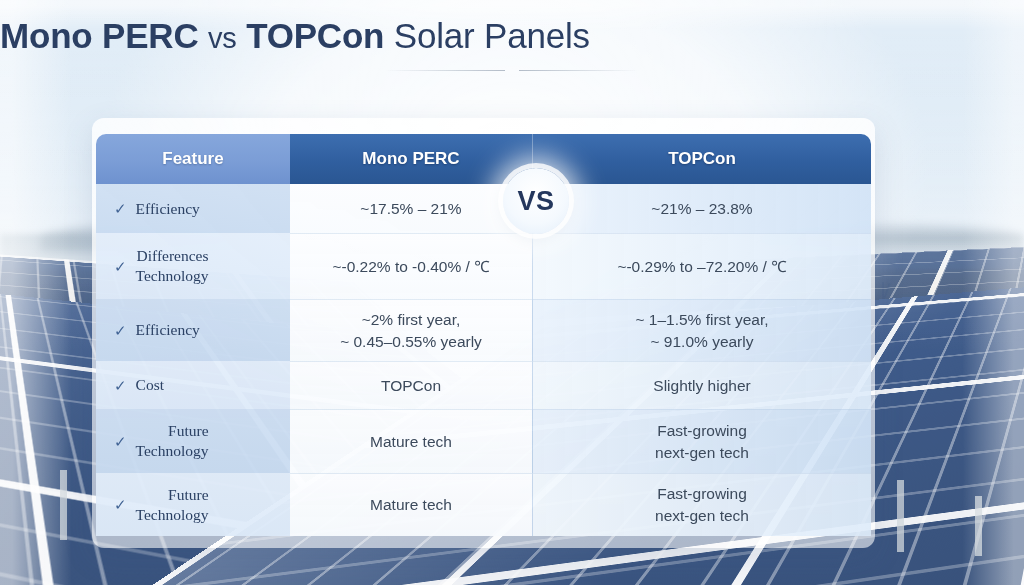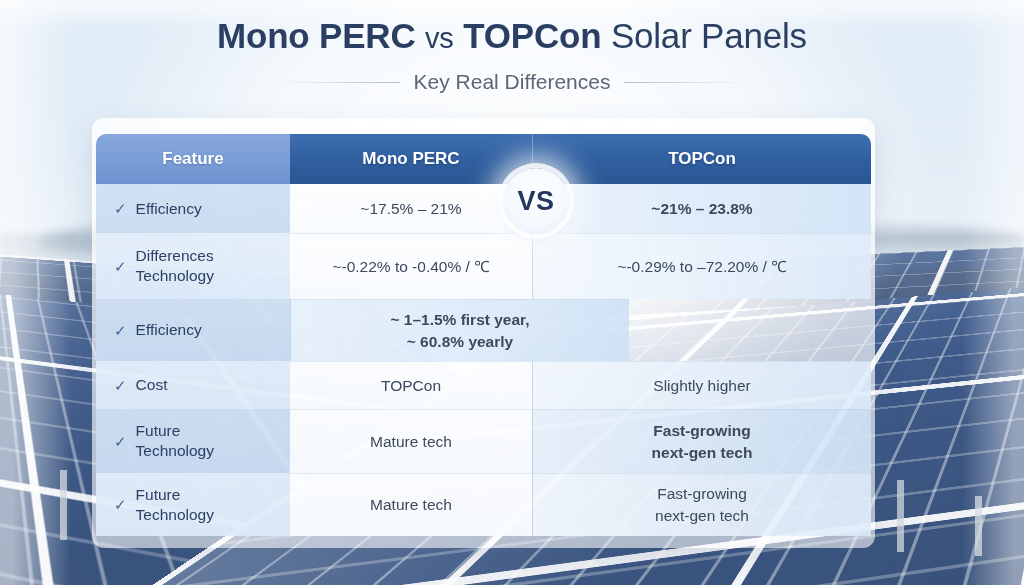--- a/index.html
+++ b/index.html
@@ -123,21 +123,21 @@
 
   
   #card {
     position: absolute; left: 92px; top: 118px; width: 783px; height: 430px;
     background: linear-gradient(180deg, rgba(255,255,255,.80) 0%, rgba(255,255,255,.66) 60%, rgba(255,255,255,.58) 100%);
     border-radius: 12px;
     box-shadow: 0 10px 30px rgba(60,90,130,.16);
   }
 
   
-  #headings { position: absolute; left: 0; top: 16px; width: 100%; text-align: center; }
+  #headings { position: absolute; left: 0; top: 16px; width: 100%; text-align: left; }
 
   #page-title {
     font-size: 35px; letter-spacing: -.2px; white-space: nowrap;
     color: #2b3f63;
   }
   #page-title .b { font-weight: bold; }
   #page-title .n { font-weight: normal; }
   #page-title .vs-word { font-weight: normal; font-size: 29px; }
 
   #subtitle-wrap {
@@ -151,56 +151,56 @@
   
   #table {
     position: absolute; left: 96px; top: 134px; width: 775px;
     border-radius: 10px 10px 0 0; overflow: hidden;
   }
   .trow { display: flex; }
   .cell {
     display: flex; align-items: center;
     font-size: 15.5px; color: #2b3f63;
   }
-  .c-feature { width: 194px; padding-left: 18px; gap: 9px; }
+  .c-feature { width: 194px; padding-left: 18px; gap: 9px; text-align: right; }
   .c-mono    { width: 242px; justify-content: center; text-align: center; }
   .c-topcon  { width: 339px; justify-content: center; text-align: center; }
 
   
   #thead .trow { height: 50px; }
   #thead .cell { font-size: 17px; color: #fff; font-weight: bold; justify-content: center; padding-left: 0; }
   #thead .c-feature {
     background: linear-gradient(180deg, #86a7dc 0%, #7b9dd6 55%, #6e92cf 100%);
     text-shadow: 0 1px 2px rgba(30,55,95,.35);
   }
   #thead .c-mono, #thead .c-topcon {
     background: linear-gradient(180deg, #3d6eb0 0%, #305f9f 55%, #2a5692 100%);
     text-shadow: 0 1px 2px rgba(15,35,70,.45);
   }
   #thead .c-topcon { border-left: 1px solid rgba(255,255,255,.30); }
 
   
   .c-feature.body { color: #2b4164; font-size: 15.5px; }
-  .feat-label { line-height: 1.28; }
+  .feat-label { line-height: 1.28; font-family: Liberation Serif, serif; }
   .check { color: #3a5d8f; font-size: 15px; line-height: 1; opacity: .95; }
 
   .c-mono.body {
     background: linear-gradient(180deg, rgba(252,253,255,.97), rgba(248,251,254,.95));
     color: #3c4a5c;
   }
   .c-topcon.body {
     color: #3c4a5c;
     border-left: 1px solid rgba(160,185,215,.35);
   }
   .val { line-height: 1.42; }
 
   
   .trow.odd  .c-feature.body { background: linear-gradient(180deg, rgba(205,222,242,.92), rgba(199,218,240,.92)); }
   .trow.even .c-feature.body { background: linear-gradient(180deg, rgba(226,237,250,.92), rgba(221,234,249,.92)); }
-  .trow.odd  .c-topcon.body  { background: linear-gradient(90deg, rgba(233,242,252,.92), rgba(205,224,245,.86)); font-weight: bold; }
+  .trow.odd  .c-topcon.body  { background: linear-gradient(90deg, rgba(233,242,252,.92), rgba(205,224,245,.86)); }
   .trow.even .c-topcon.body  { background: linear-gradient(90deg, rgba(242,248,253,.93), rgba(220,234,249,.88)); }
   .trow + .trow .c-mono.body,
   .trow + .trow .c-topcon.body { border-top: 1px solid rgba(175,198,224,.32); }
 
   
   #vs-badge {
     position: absolute; left: 503px; top: 168px;
     width: 66px; height: 66px; border-radius: 50%;
     background: radial-gradient(circle at 50% 38%, #ffffff 0%, #f4f9fe 58%, #e3eefa 100%);
     box-shadow: 0 0 0 5px rgba(255,255,255,.80),
@@ -248,21 +248,20 @@
 
 <div id="headings">
   <div id="page-title">
     <span class="b">Mono PERC</span>
     <span class="vs-word">vs</span>
     <span class="b">TOPCon</span>
     <span class="n">Solar Panels</span>
   </div>
   <div id="subtitle-wrap">
     <div class="sub-rule"></div>
-    <div id="subtitle">Key Real Differences</div>
     <div class="sub-rule right"></div>
   </div>
 </div>
 
 <div id="card"></div>
 
 <div id="table">
   <div id="thead">
     <div class="trow">
       <div class="cell c-feature">Feature</div>
@@ -308,24 +307,30 @@
           </div>
         </div>
       </div>
       <div class="trow odd" style="height: 62px;">
         <div class="cell c-feature body">
           <span class="check">✓</span>
           <div class="feat-label">
             <div>Efficiency</div>
           </div>
         </div>
+        <div class="cell c-mono body">
+          <div>
+            <div class="val">~2% first year,</div>
+            <div class="val">~ 0.45–0.55% yearly</div>
+          </div>
+        </div>
         <div class="cell c-topcon body">
           <div>
             <div class="val">~ 1–1.5% first year,</div>
-            <div class="val">~ 60.8% yearly</div>
+            <div class="val">~ 91.0% yearly</div>
           </div>
         </div>
       </div>
       <div class="trow even" style="height: 48px;">
         <div class="cell c-feature body">
           <span class="check">✓</span>
           <div class="feat-label">
             <div>Cost</div>
           </div>
         </div>

